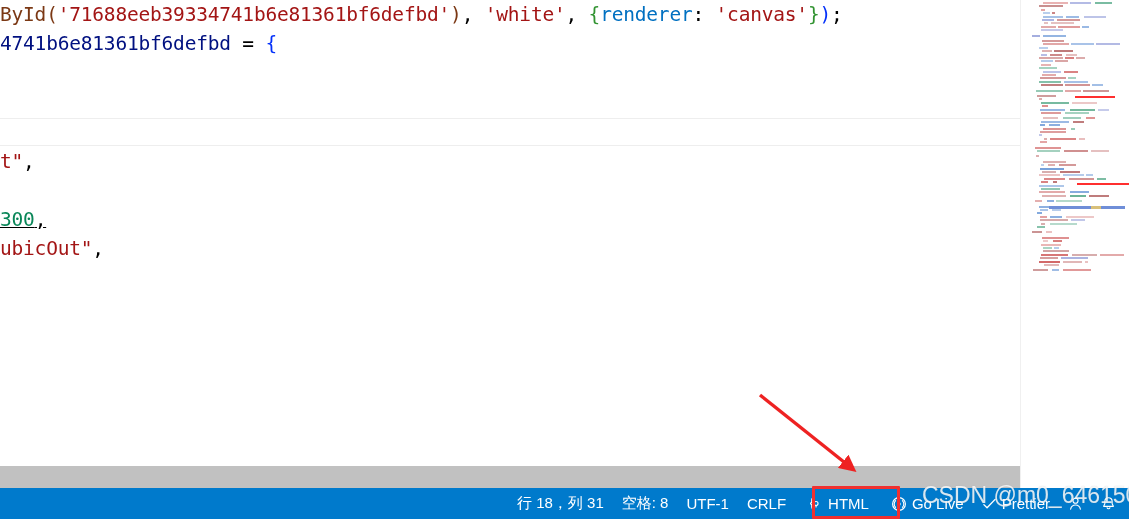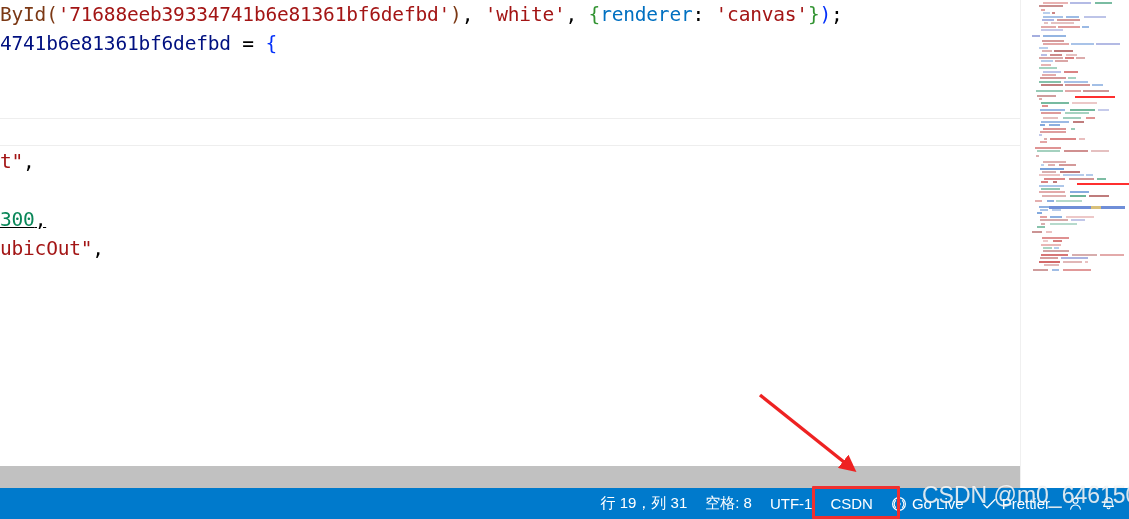--- a/index.html
+++ b/index.html
@@ -305,30 +305,40 @@
         <div class="mm-row" style="left: 46px; top: 96px; width: 40px; background: rgb(255, 47, 47);"></div>
         <div class="mm-row" style="left: 48px; top: 183px; width: 62px; background: rgb(255, 47, 47);"></div>
         <div class="mm-row" style="left: 20px; top: 206px; width: 76px; height: 3px; background: linear-gradient(90deg, rgb(111, 142, 216) 0px, rgb(111, 142, 216) 55%, rgb(216, 192, 122) 55%, rgb(216, 192, 122) 68%, rgb(111, 142, 216) 68%, rgb(111, 142, 216) 100%);"></div>
       </div>
   </div>
 
   <div id="hscroll"></div>
 
   <div id="statusbar">
       <div class="sb-item">
-        <span>行 19，列 31</span>
+        <span>行 18，列 31</span>
       </div>
       <div class="sb-item">
         <span>空格: 8</span>
       </div>
       <div class="sb-item">
         <span>UTF-1</span>
       </div>
       <div class="sb-item">
-        <span>CSDN</span>
+        <span>CRLF</span>
+      </div>
+      <div class="sb-item" id="sb-html-item">
+        <span class="glyph">
+          <svg width="15" height="15" viewBox="0 0 16 16" fill="none">
+            <path d="M6 2c-1.4 0-2 .7-2 2v2c0 .9-.5 1.4-1.2 1.6v.8C3.5 8.6 4 9.1 4 10v2c0 1.3.6 2 2 2" stroke="#fff" stroke-width="1.2" stroke-linecap="round"></path>
+            <circle cx="8.6" cy="8" r="2.1" stroke="#fff" stroke-width="1.2"></circle>
+            <path d="M8.6 10.1v1.6" stroke="#fff" stroke-width="1.2" stroke-linecap="round"></path>
+          </svg>
+        </span>
+        <span>HTML</span>
       </div>
       <div class="sb-item">
         <span class="glyph">
           <svg width="16" height="16" viewBox="0 0 16 16" fill="none">
             <circle cx="8" cy="8" r="6.4" stroke="#fff" stroke-width="1.2"></circle>
             <circle cx="8" cy="8" r="1.7" fill="#fff"></circle>
             <path d="M4.6 4.6a4.8 4.8 0 000 6.8M11.4 4.6a4.8 4.8 0 010 6.8" stroke="#fff" stroke-width="1.1" stroke-linecap="round"></path>
           </svg>
         </span>
         <span>Go Live</span>

